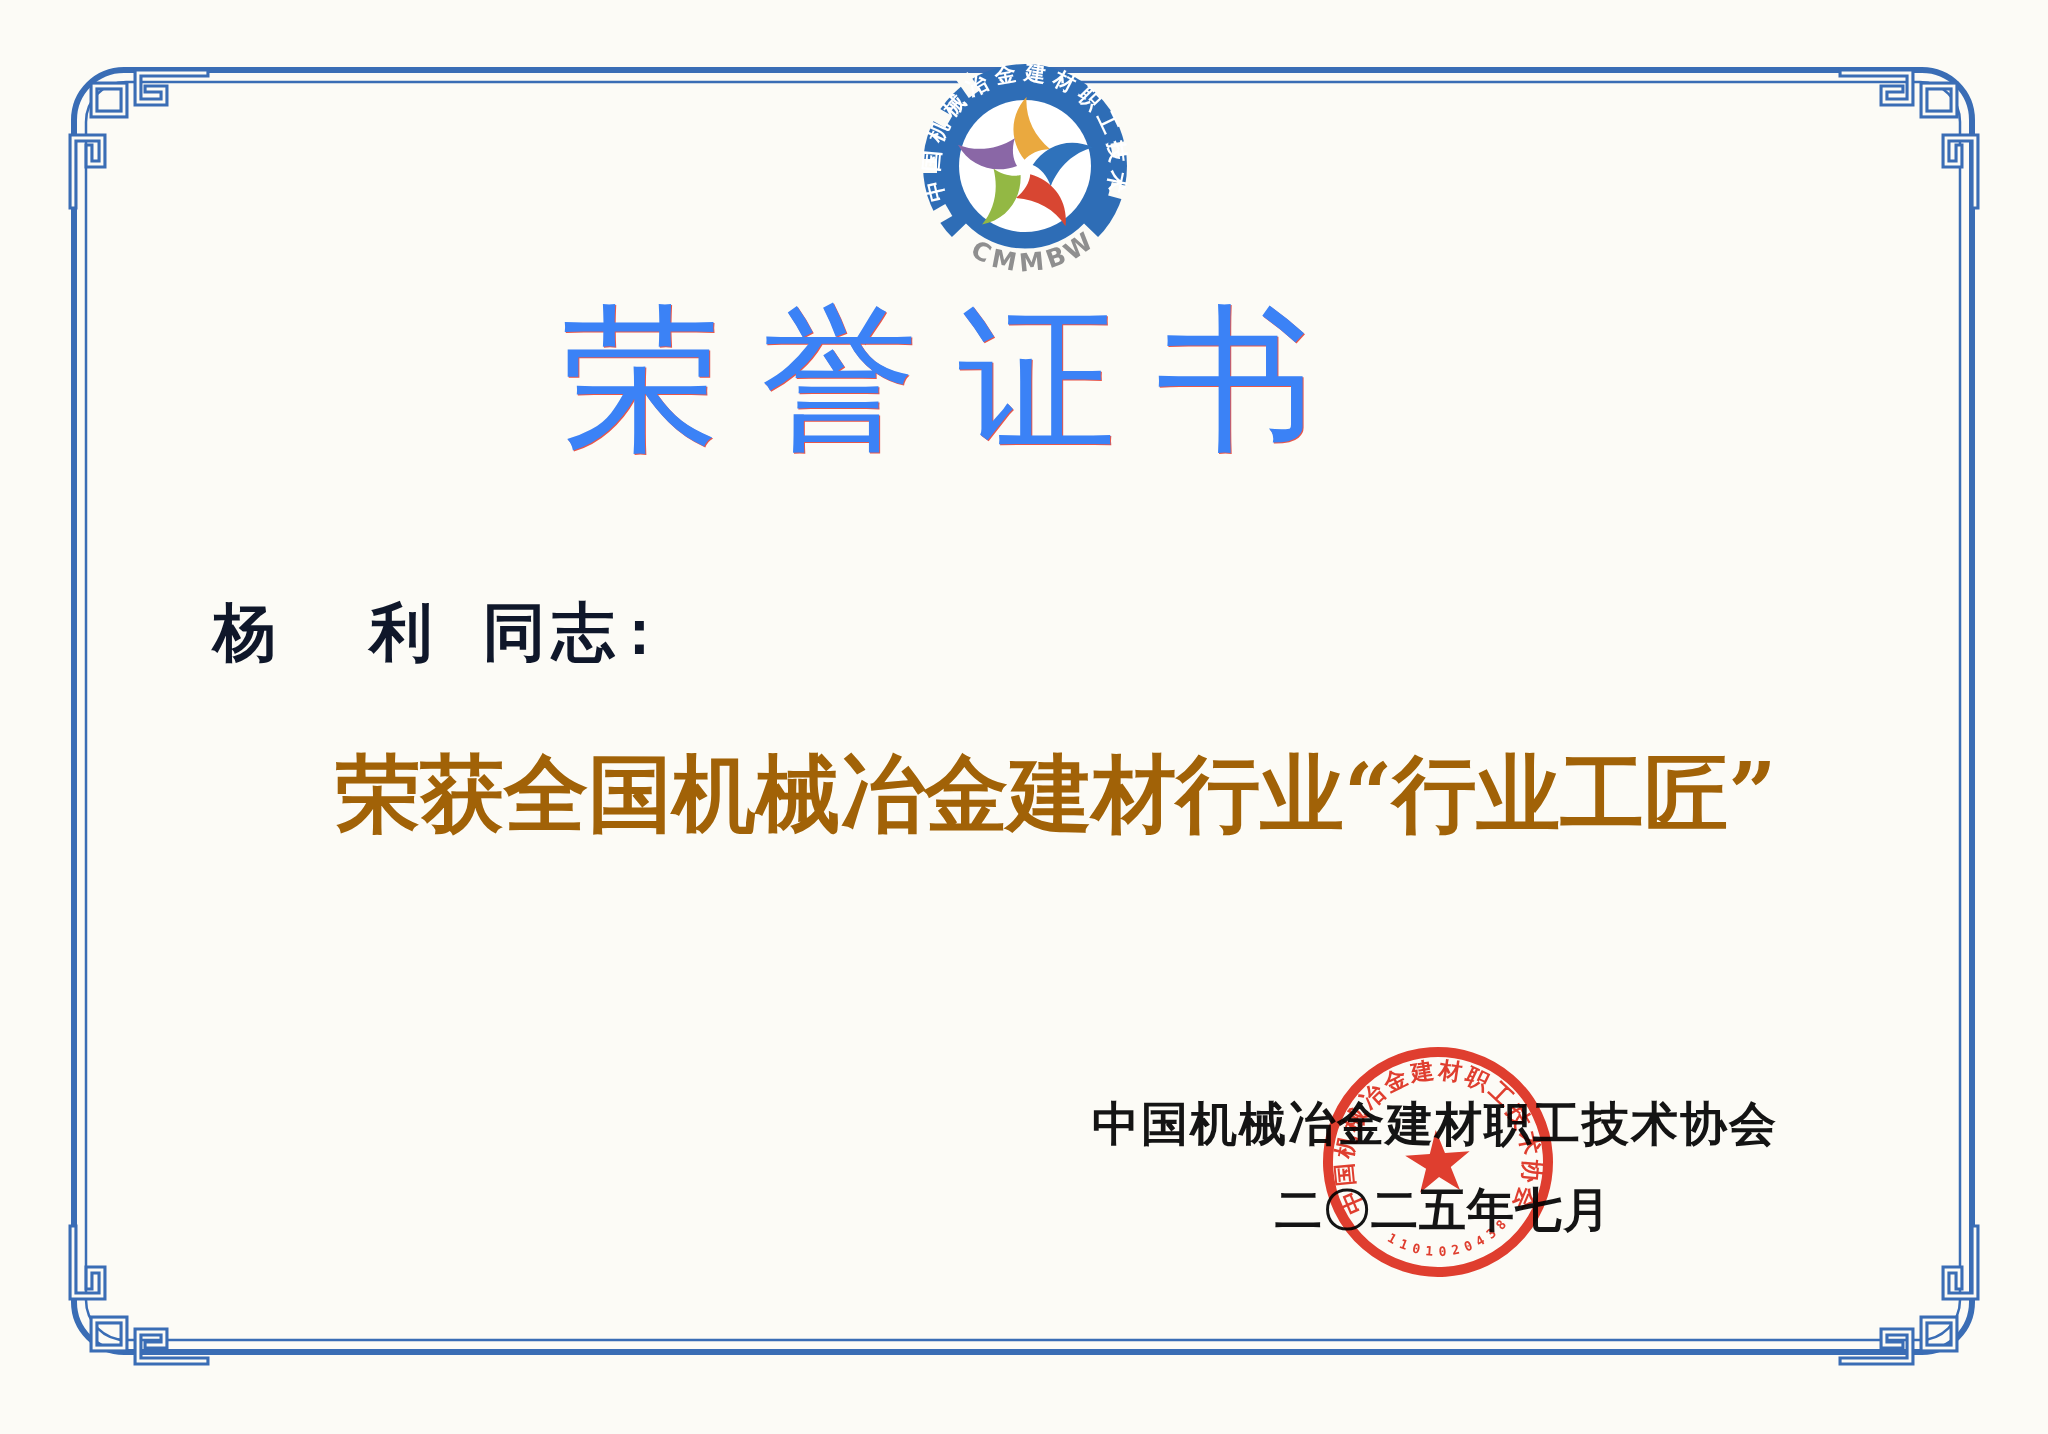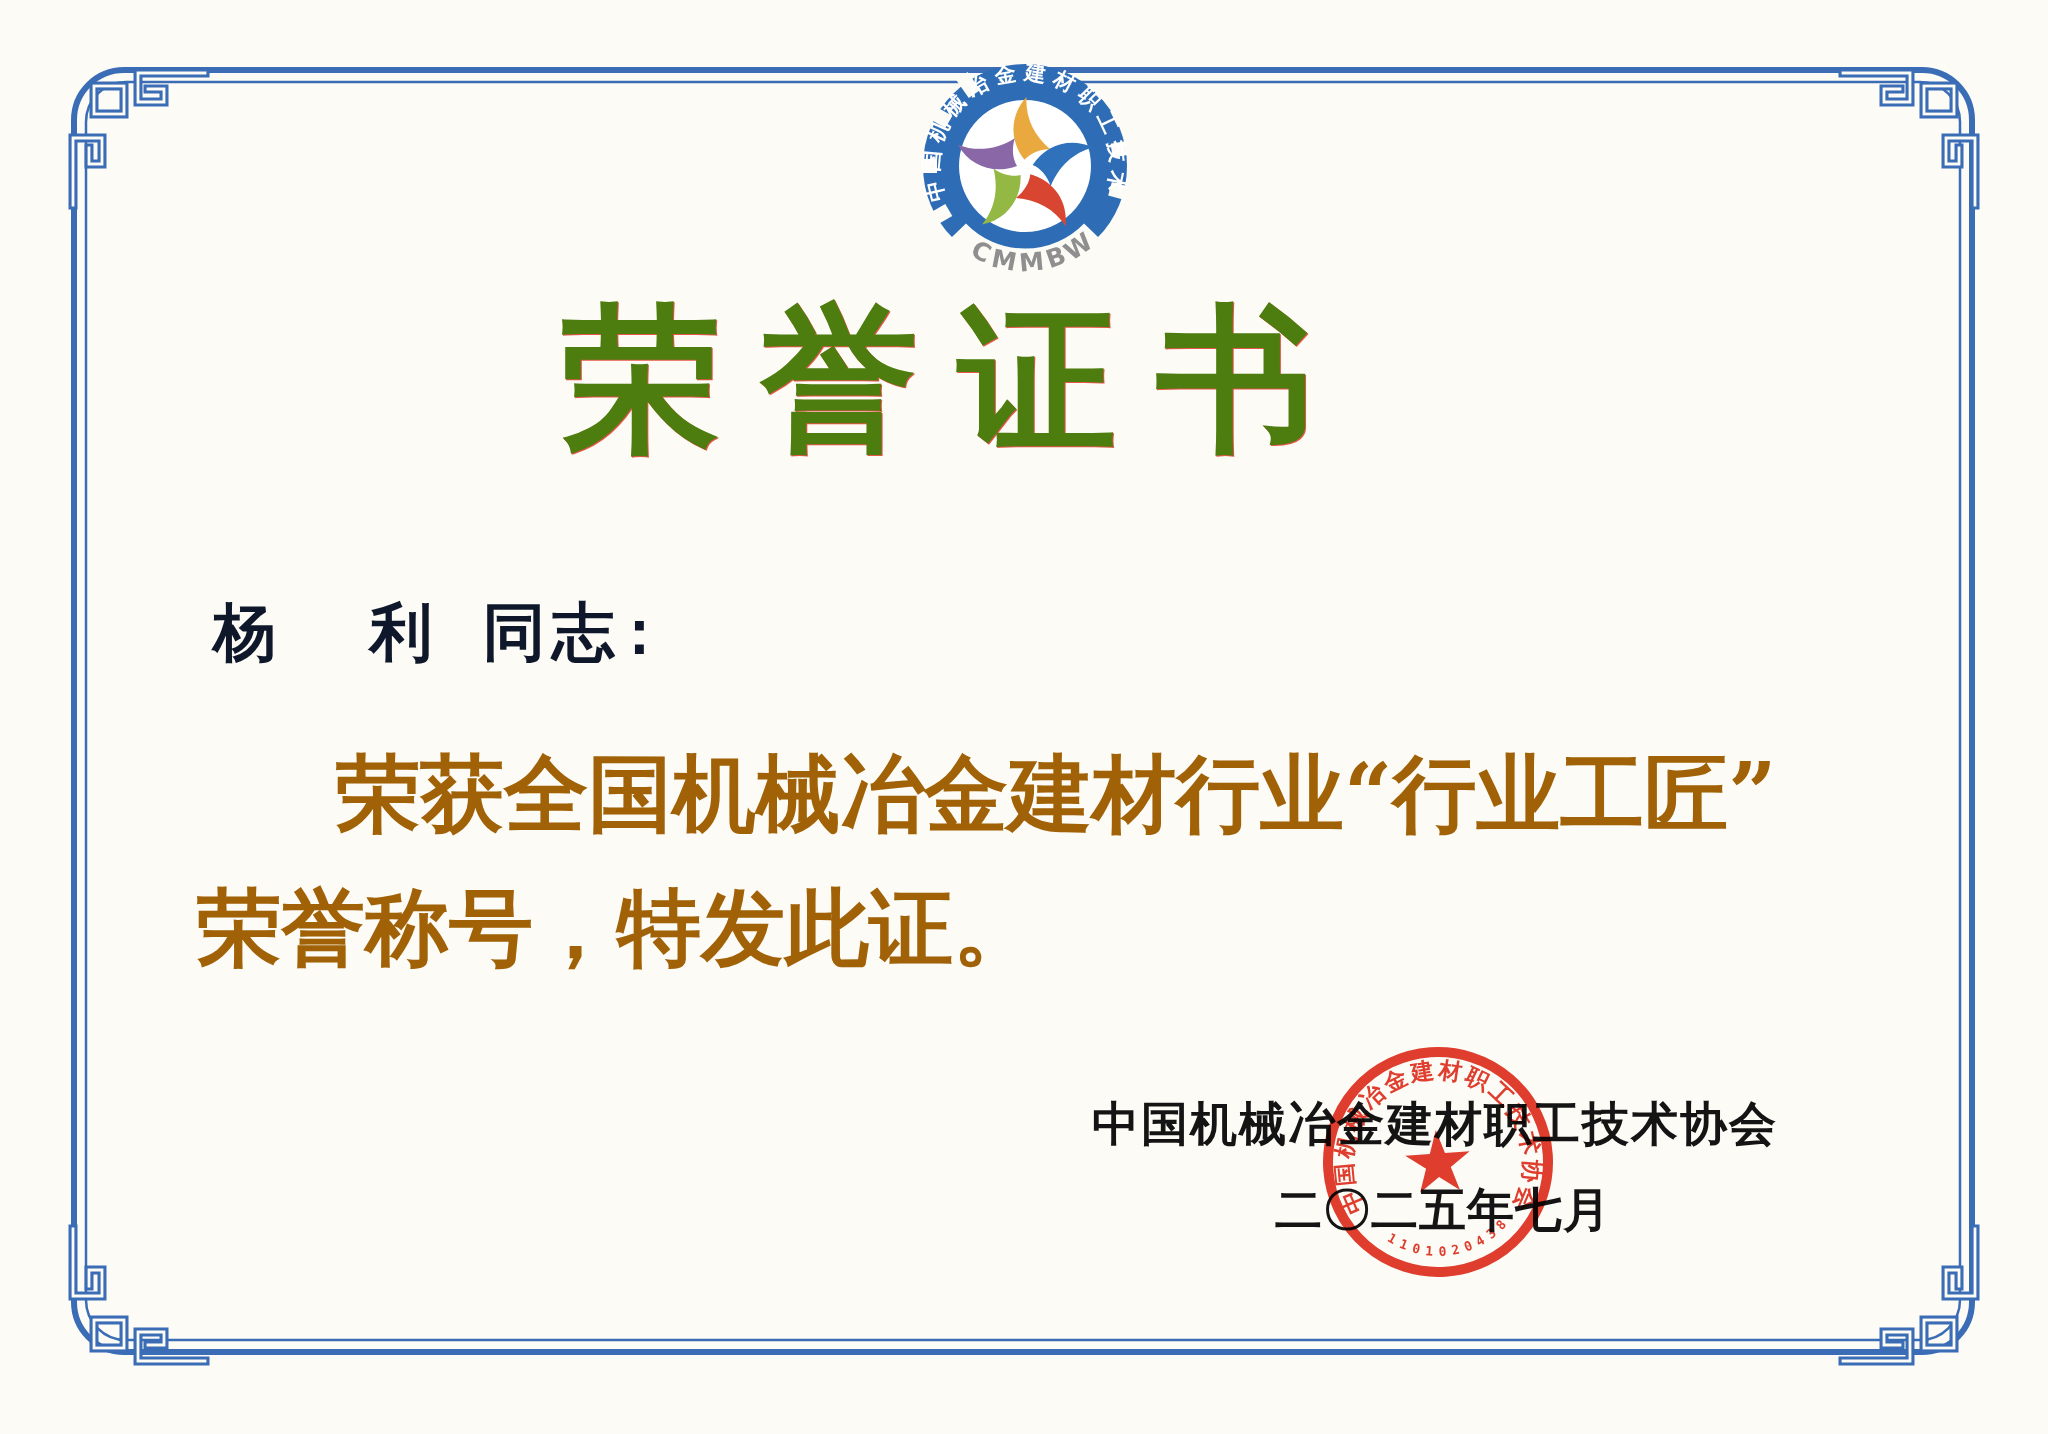--- a/index.html
+++ b/index.html
@@ -8,23 +8,23 @@
     position:relative;
     width:2048px;height:1434px;
     background:#fcfbf6;
     overflow:hidden;
     font-family:"DejaVu Serif","Liberation Serif",serif;
   }
   .abs{position:absolute;}
   .textline{white-space:pre;line-height:1;}
   .title{
     font-size:158px;
-    font-weight:bold;
+    font-weight:normal;
     letter-spacing:40px;
-    color:#4d7c0f;
+    color:#3b82f6;
     text-shadow:1px 1px 0 #e8564a;
   }
   .recipient{
     font-size:63px;
     color:#0f172a;
     font-weight:600;
     letter-spacing:6px;
     font-family:Liberation Mono, monospace;
   }
   .bodyline{
@@ -113,21 +113,20 @@
     <text font-size="25" font-weight="bold" fill="#8f8f8f" font-family="DejaVu Sans, Liberation Sans, sans-serif" letter-spacing="5">
       <textPath href="#logoBottomArc" startOffset="8%">CMMBWTA</textPath>
     </text>
   </svg>
 
   <div class="abs textline title" style="left:562px;top:300px;">荣誉证书</div>
 
   <div class="abs textline recipient" style="left:213px;top:606px;">杨  利 同志:</div>
 
   <div class="abs textline bodyline" style="left:336px;top:752px;">荣获全国机械冶金建材行业“行业工匠”</div>
-  <div class="abs textline bodyline" style="left:197px;top:886px;">荣誉称号，特发此证。</div>
 
   <div class="abs textline issuer" style="left:1435px;top:1100px;transform:translateX(-50%);">中国机械冶金建材职工技术协会</div>
   <div class="abs textline dateline" style="left:1443px;top:1186px;transform:translateX(-50%);">二〇二五年七月</div>
 
   <svg class="abs seal" style="left:1313px;top:1037px;" width="250" height="250" viewBox="0 0 250 250">
     <defs>
       <path id="sealTopArc" d="M50.5,170 A86,86 0 1 1 199.5,170"></path>
       <path id="sealNumArc" d="M54.5,186.1 A92,92 0 0 0 195.5,186.1"></path>
     </defs>
     <circle cx="125" cy="125" r="110" fill="none" stroke="#e03020" stroke-width="10"></circle>

